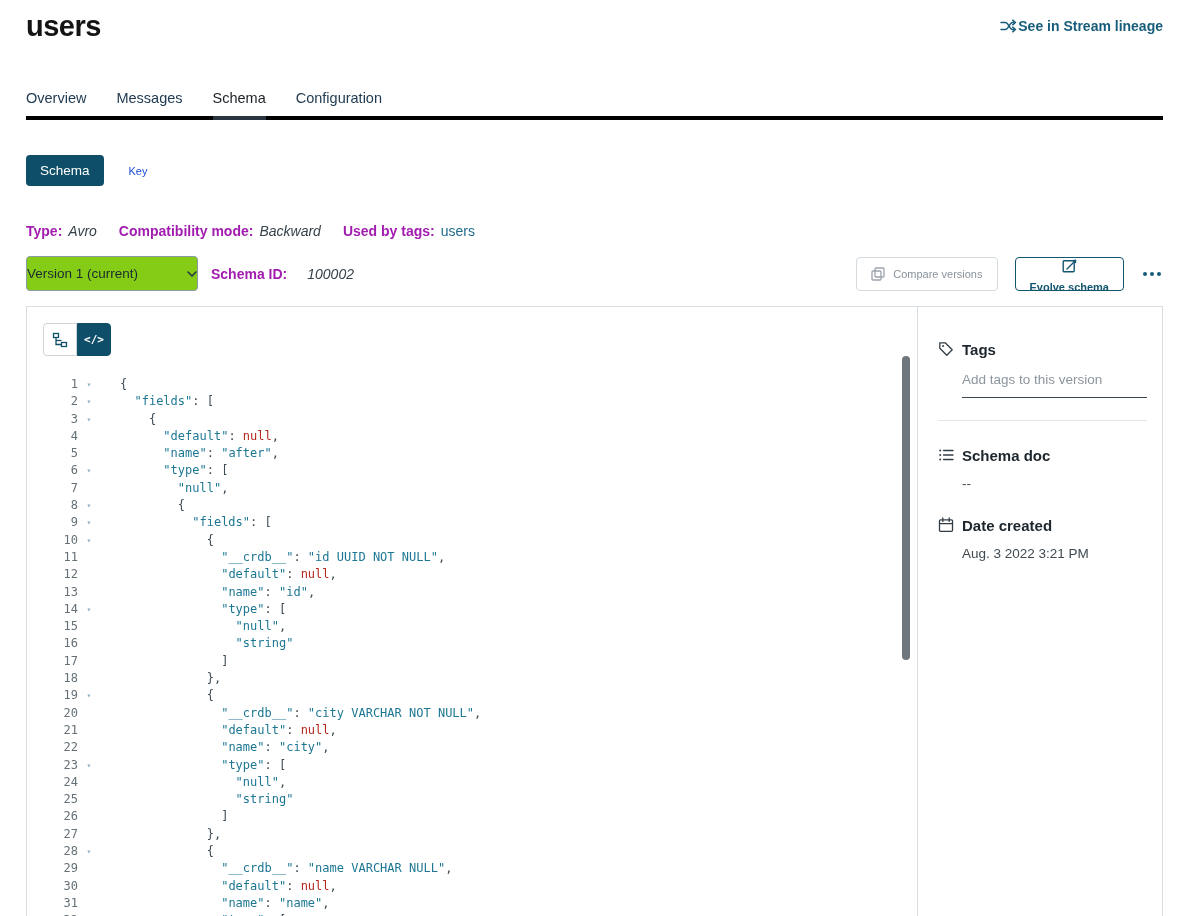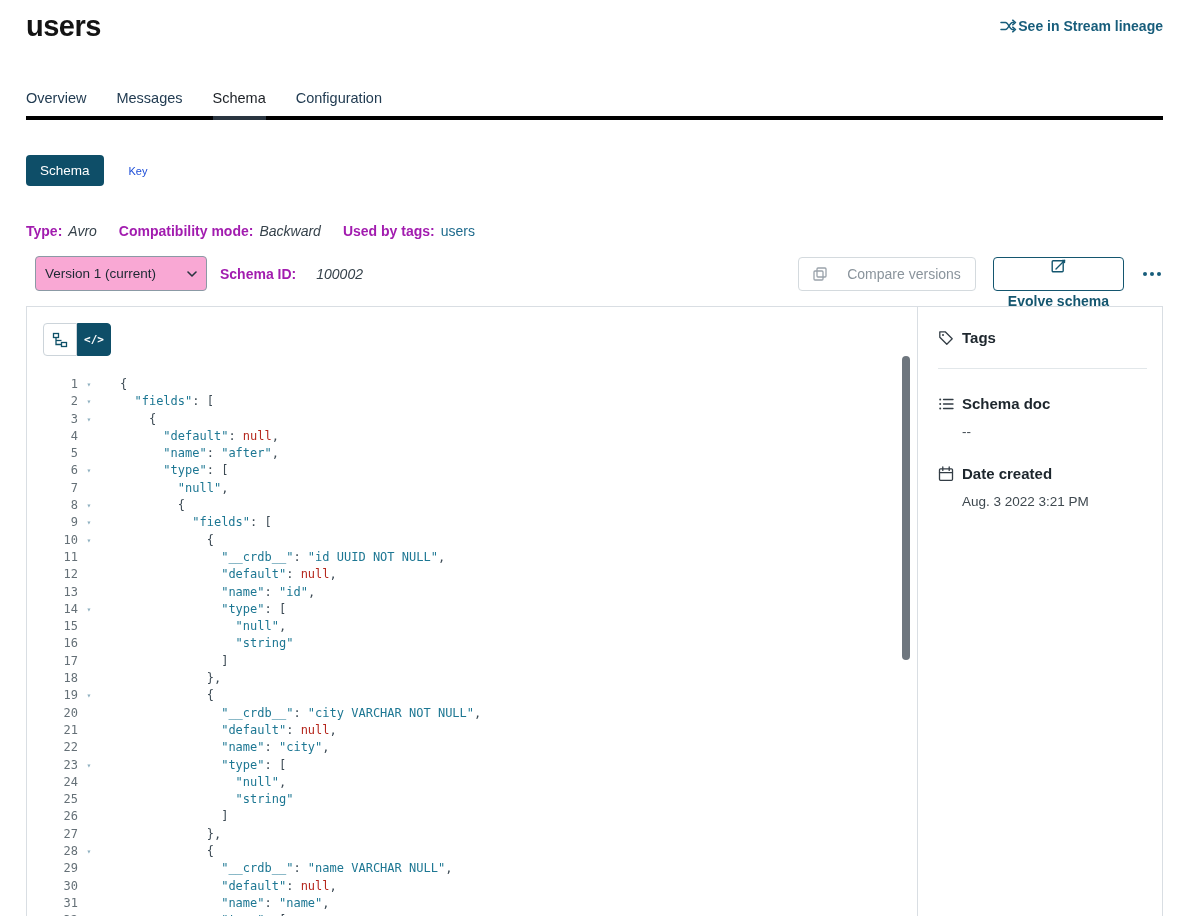--- a/index.html
+++ b/index.html
@@ -31,26 +31,26 @@
   
   .meta-row { margin:37px 26px 0 26px; display:flex; gap:22px; font-size:14px; }
   .meta-group { display:flex; gap:6px; }
   .meta-label { font-weight:700; color:#a21caf; }
   .meta-value { color:#36424b;font-style:italic; }
   .meta-link { color:#1f6b8d; cursor:pointer; }
 
   
   .version-row { margin:17px 26px 0 26px; display:flex; align-items:center; }
   .version-select { width:172px; height:35px; border:1px solid #8b9aa5; border-radius:4px;
-    display:flex; align-items:center; justify-content:space-between; padding:0 9px;
-    font-size:13.5px; color:#1b2832; cursor:pointer; background:#f9a8d4;margin-left:9px; }
+    display:flex; align-items:center; justify-content:space-between; padding:0 0;
+    font-size:13.5px; color:#1b2832; cursor:pointer; background:#84cc16; }
   .schema-id { display:flex; gap:20px; margin-left:13px; font-size:14px; }
   .actions { margin-left:auto; display:flex; align-items:center; gap:17px; }
-  .btn { display:flex; align-items:center; gap:20px; height:34px; padding:0 14px;
-    border-radius:4px; font-size:14px; background:#fff; cursor:pointer; }
+  .btn { display:flex; align-items:center; gap:8px; height:34px; padding:0 14px;
+    border-radius:4px; font-size:11px; background:#fff; cursor:pointer; }
   .btn-compare { border:1px solid #d4dade; color:#8a949c; }
   .btn-evolve { border:1px solid #14566f; color:#14566f; font-weight:600;flex-direction:column; }
   .more-dots { display:flex; gap:3px; padding:6px 2px; cursor:pointer; }
   .more-dots i { width:4px; height:4px; border-radius:50%; background:#175d7b; }
 
   
   .main { margin:15px 26px 0 26px; border:1px solid #d9dee3; display:flex; height:640px;
     overflow:hidden; }
   .code-panel { flex:1; position:relative; padding:16px 0 0 16px; overflow:hidden; }
   .editor-toolbar { display:inline-flex; }
@@ -70,21 +70,21 @@
   .tok-p { color:#3c4a54; }
   .tok-k { color:#1d7793; }
   .tok-s { color:#1d7793; }
   .tok-n { color:#b5271d; }
 
   .scroll-thumb { position:absolute; right:7px; top:49px; width:8px; height:304px;
     background:#6e767e; border-radius:4px; cursor:pointer; }
 
   
   .sidebar { width:245px; flex:none; border-left:1px solid #d9dee3; padding:22px 15px 0 20px; }
-  .side-head { display:flex; align-items:flex-end; gap:8px; }
+  .side-head { display:flex; align-items:flex-start; gap:8px;margin-top:12px; }
   .side-title { font-size:15px; font-weight:700; color:#1d262d; }
   .side-value { margin:12px 0 0 24px; font-size:13.5px; color:#3f4950; }
   .tags-input { display:block; margin:14px 0 0 24px; width:calc(100% - 24px);
     border:none; border-bottom:1px solid #39464f; padding:0 0 10px 0; font-size:13.5px;
     font-family:"Liberation Sans", sans-serif; color:#1d262d; outline:none; }
   .tags-input::placeholder { color:#8d969e; }
   .side-divider { border:none; border-top:1px solid #e2e7ea; margin:22px 0 0 0; }
   .side-section { margin-top:26px; }
   svg.ic { flex:none; }
 </style>
@@ -350,20 +350,21 @@
 
   <div class="sidebar">
     <div>
       <div class="side-head">
         <svg class="ic" width="16" height="16" viewBox="0 0 16 16" fill="none" stroke="#333d45" stroke-width="1.3" stroke-linejoin="round">
           <path d="M1.8 1.8h5.4l7 7-5.4 5.4-7-7z"></path>
           <circle cx="5" cy="5" r="1" fill="#333d45" stroke="none"></circle>
         </svg>
         <span class="side-title">Tags</span>
       </div>
+      <input class="tags-input" type="text" placeholder="Add tags to this version" style="">
       <hr class="side-divider">
     </div>
 
     <div class="side-section">
       <div class="side-head">
         <svg class="ic" width="16" height="16" viewBox="0 0 16 16" fill="none" stroke="#333d45" stroke-width="1.3" stroke-linecap="round">
           <circle cx="2.2" cy="3.5" r="1" fill="#333d45" stroke="none"></circle>
           <circle cx="2.2" cy="8" r="1" fill="#333d45" stroke="none"></circle>
           <circle cx="2.2" cy="12.5" r="1" fill="#333d45" stroke="none"></circle>
           <path d="M5.5 3.5H15M5.5 8H15M5.5 12.5H15"></path>

